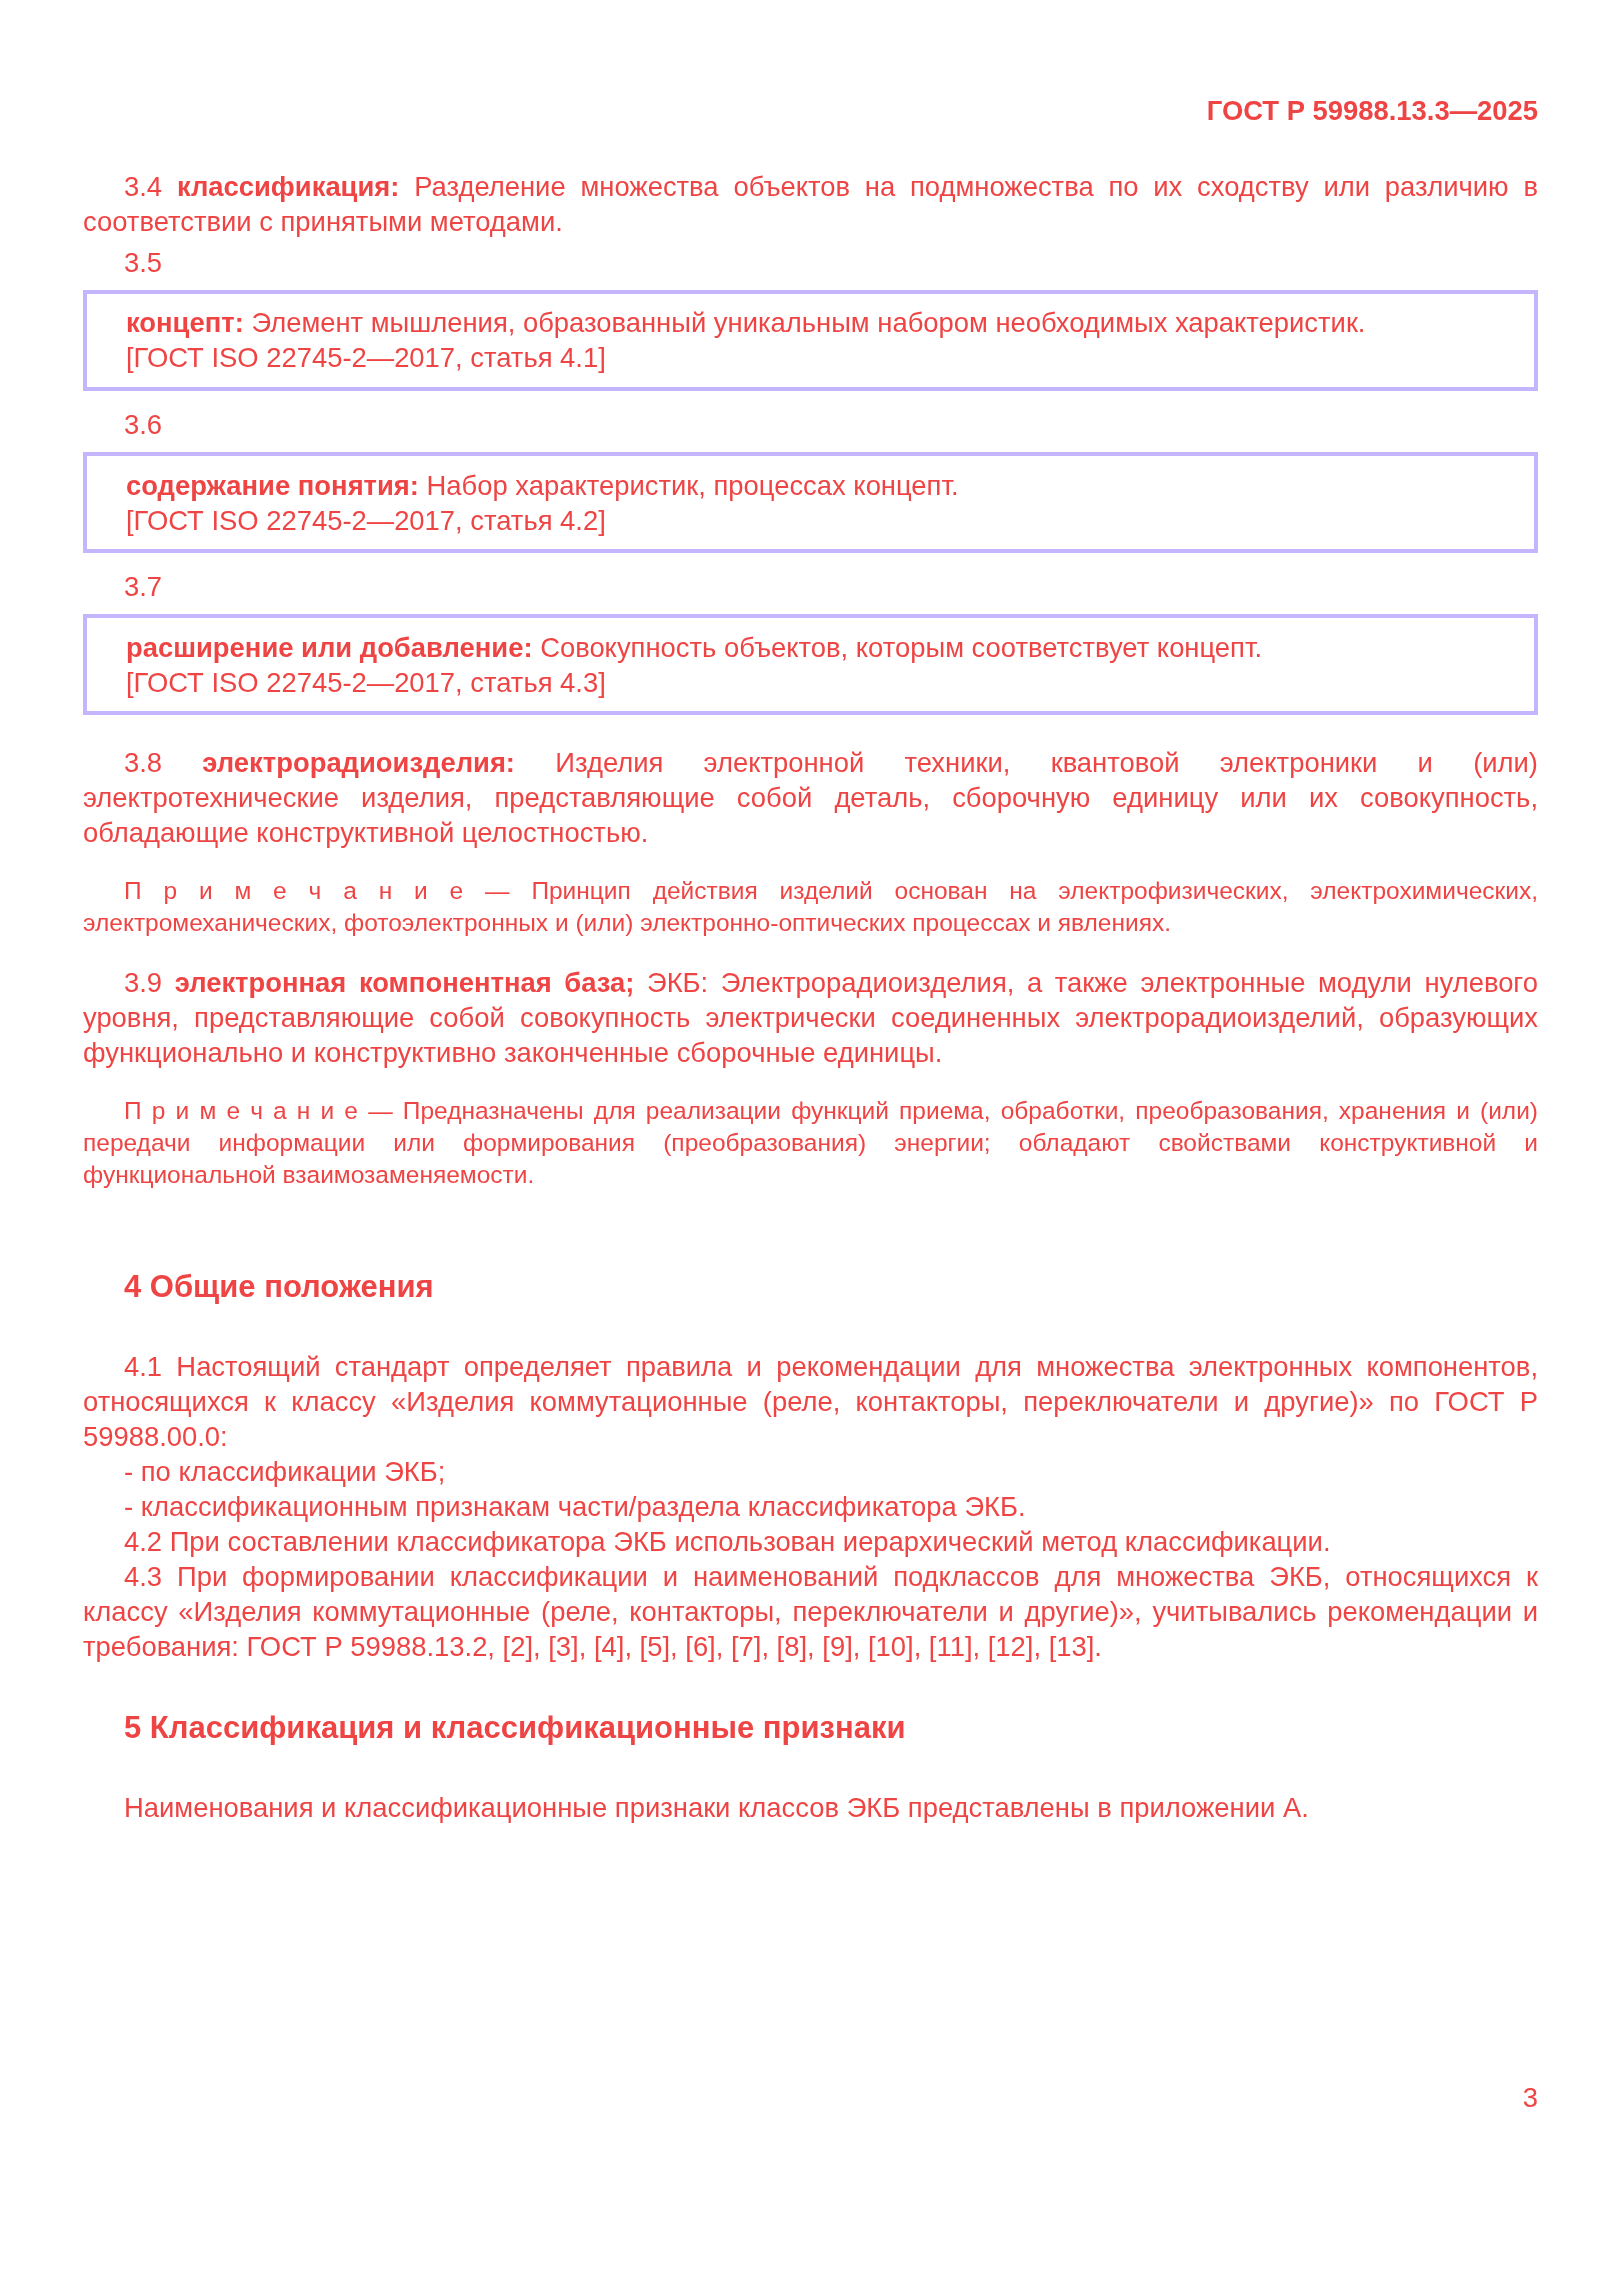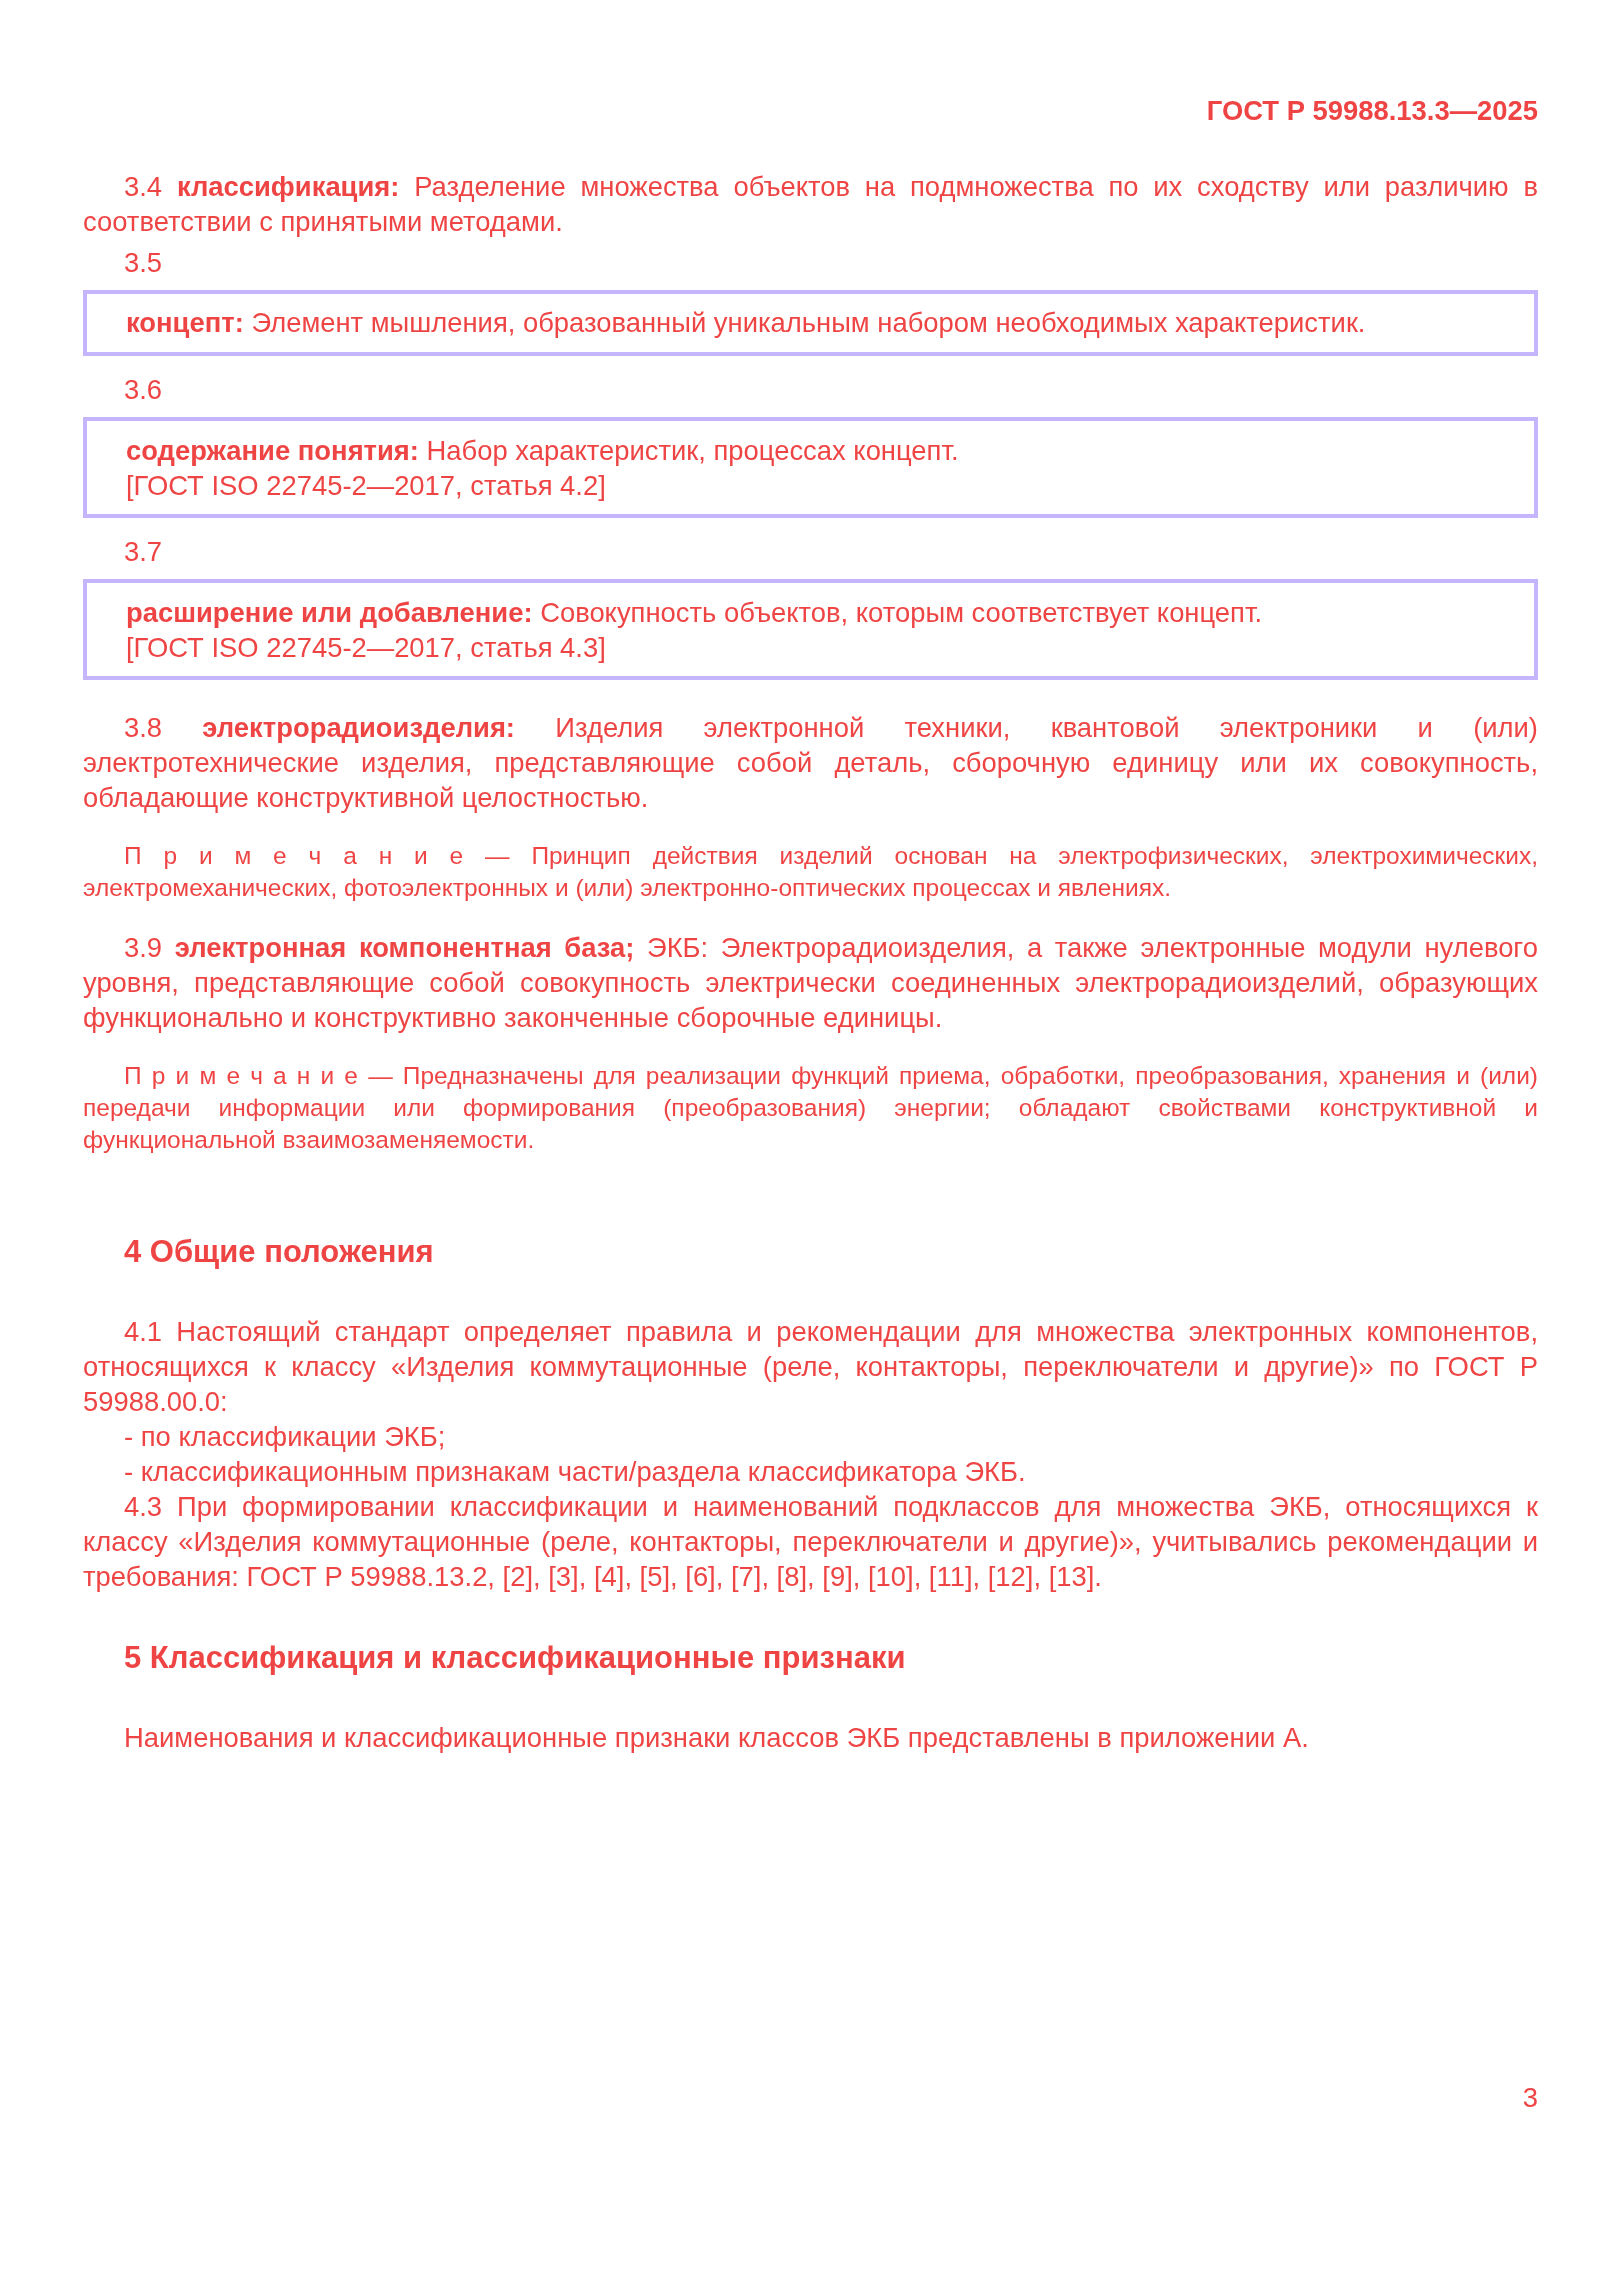--- a/index.html
+++ b/index.html
@@ -77,20 +77,21 @@
 <div class="page">
 
   <div class="doc-header">ГОСТ Р 59988.13.3—2025</div>
 
   <p class="body-par"><span>3.4</span> <b>классификация:</b> <span>Разделение множества объектов на подмножества по их сходству или различию в соответствии с принятыми методами.</span></p>
 
   <p class="num-line">3.5</p>
 
   <div class="def-box">
     <p class="box-line"><b>концепт:</b> <span>Элемент мышления, образованный уникальным набором необходимых характеристик.</span></p>
+    <p class="box-line">[ГОСТ ISO 22745-2—2017, статья 4.1]</p>
   </div>
 
   <p class="num-line">3.6</p>
 
   <div class="def-box">
     <p class="box-line"><b>содержание понятия:</b> <span>Набор характеристик, процессах концепт.</span></p>
     <p class="box-line">[ГОСТ ISO 22745-2—2017, статья 4.2]</p>
   </div>
 
   <p class="num-line">3.7</p>
@@ -108,20 +109,21 @@
 
   <p class="body-par"><span>3.9</span> <b>электронная компонентная база;</b> <span>ЭКБ: Электрорадиоизделия, а также электронные модули нулевого уровня, представляющие собой совокупность электрически соединенных электрорадиоизделий, образующих функционально и конструктивно законченные сборочные единицы.</span></p>
 
   <p class="note-par"><span>П р и м е ч а н и е  —</span> <span>Предназначены для реализации функций приема, обработки, преобразования, хранения и (или) передачи информации или формирования (преобразования) энергии; обладают свойствами конструктивной и функциональной взаимозаменяемости.</span></p>
 
   <h2 class="section-heading">4 Общие положения</h2>
 
   <p class="body-par">4.1 Настоящий стандарт определяет правила и рекомендации для множества электронных компонентов, относящихся к классу «Изделия коммутационные (реле, контакторы, переключатели и другие)» по ГОСТ Р 59988.00.0:</p>
   <p class="body-par">- по классификации ЭКБ;</p>
   <p class="body-par">- классификационным признакам части/раздела классификатора ЭКБ.</p>
+  <p class="body-par">4.2 При составлении классификатора ЭКБ использован иерархический метод классификации.</p>
   <p class="body-par">4.3 При формировании классификации и наименований подклассов для множества ЭКБ, относящихся к классу «Изделия коммутационные (реле, контакторы, переключатели и другие)», учитывались рекомендации и требования: ГОСТ Р 59988.13.2, [2], [3], [4], [5], [6], [7], [8], [9], [10], [11], [12], [13].</p>
 
   <h2 class="section-heading section-heading-5">5 Классификация и классификационные признаки</h2>
 
   <p class="body-par">Наименования и классификационные признаки классов ЭКБ представлены в приложении А.</p>
 
   <div class="page-number">3</div>
 
 </div>
 

